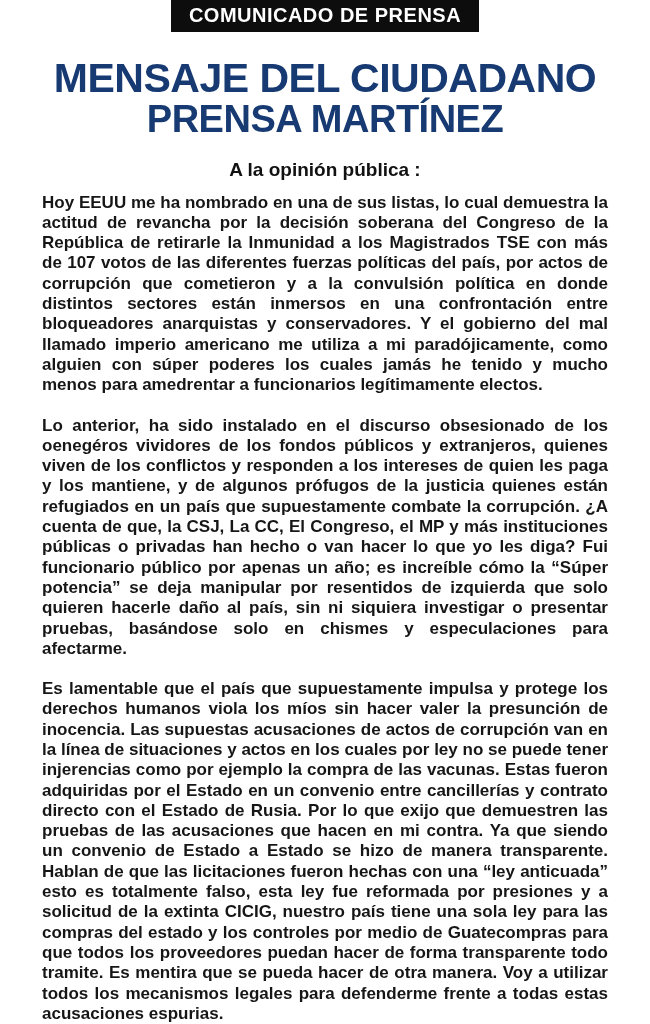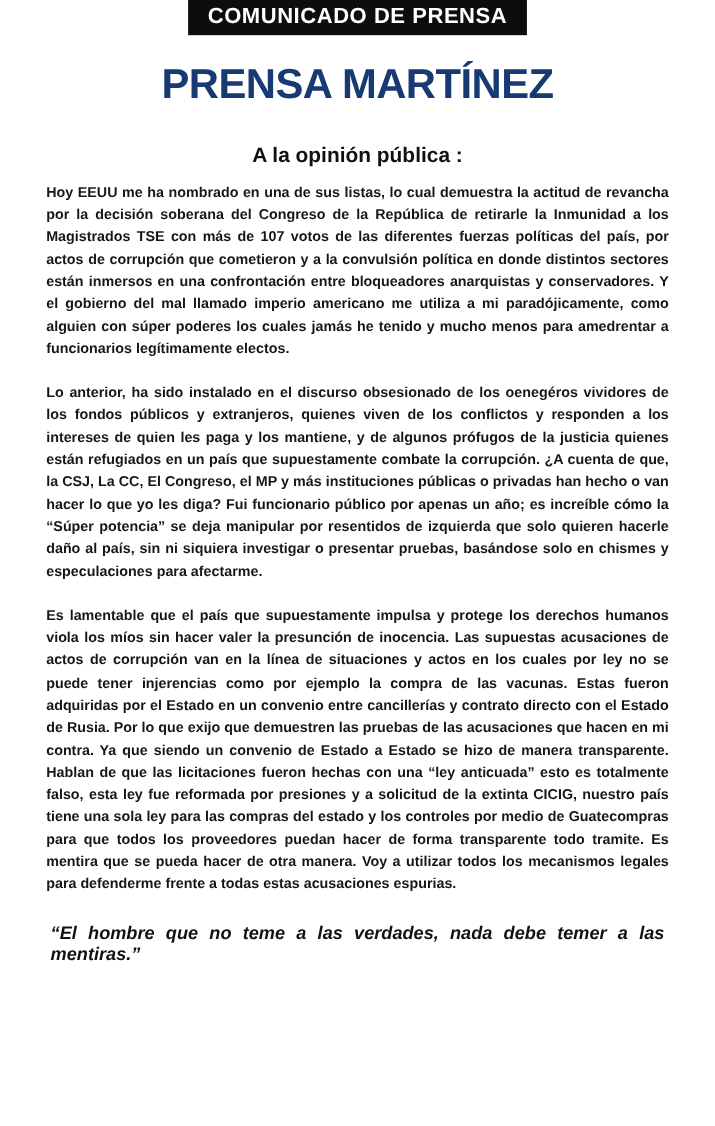--- a/index.html
+++ b/index.html
@@ -42,34 +42,34 @@
   }
   .title .line1 {
     display: block;
     font-size: 41px;
   }
   .title .line2 {
     display: block;
     font-size: 38px;
   }
   .salutation {
-    margin: 34px 0 0 0;
+    margin: 20px 0 0 0;
     text-align: center;
     font-size: 19px;
     font-weight: 700;
     color: #111111;
   }
   .content {
     margin: 12px 42px 0 42px;
   }
   .para {
     margin: 0 0 20px 0;
     text-align: justify;
     text-justify: inter-word;
-    font-size: 13px;
+    font-size: 17px;
     font-weight: 600;
     line-height: 20.3px;
     color: #161616;
   }
   .quote-block {
     margin: 26px 46px 0 46px;
   }
   .quote {
     margin: 0;
     font-size: 16.5px;
@@ -82,20 +82,21 @@
 </head>
 <body>
 
 <div class="page">
 
   <div class="banner">
     <span>COMUNICADO DE PRENSA</span>
   </div>
 
   <h1 class="title">
+    <span class="line1">MENSAJE DEL CIUDADANO</span>
     <span class="line2">PRENSA MARTÍNEZ</span>
   </h1>
 
   <h2 class="salutation">A la opinión pública :</h2>
 
   <div class="content">
     <p class="para">Hoy EEUU me ha nombrado en una de sus listas, lo cual demuestra la actitud de revancha por la decisión soberana del Congreso de la República de retirarle la Inmunidad a los Magistrados TSE con más de 107 votos de las diferentes fuerzas políticas del país, por actos de corrupción que cometieron y a la convulsión política en donde distintos sectores están inmersos en una confrontación entre bloqueadores anarquistas y conservadores. Y el gobierno del mal llamado imperio americano me utiliza a mi paradójicamente, como alguien con súper poderes los cuales jamás he tenido y mucho menos para amedrentar a funcionarios legítimamente electos.</p>
     <p class="para">Lo anterior,  ha sido instalado en el discurso obsesionado de los oenegéros vividores de los fondos públicos y extranjeros, quienes viven de los conflictos y responden a los intereses de quien les paga y los mantiene, y de algunos prófugos de la justicia quienes están refugiados en un país que supuestamente combate la corrupción. ¿A cuenta de que, la CSJ, La CC, El Congreso, el MP y más instituciones públicas o privadas han hecho o van hacer lo que yo les diga? Fui funcionario público por apenas un año; es increíble cómo la “Súper potencia” se deja manipular por resentidos de izquierda que solo quieren hacerle daño al país, sin ni siquiera investigar o presentar pruebas, basándose solo en chismes y especulaciones para afectarme.</p>
     <p class="para">Es lamentable que el país que supuestamente impulsa y protege los derechos humanos viola los míos sin hacer valer la presunción de inocencia. Las supuestas acusaciones de actos de corrupción van en la línea de situaciones y actos en los cuales por ley no se puede tener injerencias como por ejemplo la compra de las vacunas. Estas fueron adquiridas por el Estado en un convenio entre cancillerías y contrato directo con el Estado de Rusia. Por lo que exijo que demuestren las pruebas de las acusaciones que hacen en mi contra. Ya que siendo un convenio de Estado a Estado se hizo de manera transparente.  Hablan de que las licitaciones fueron hechas con una “ley anticuada” esto es totalmente falso, esta ley fue reformada por presiones y a solicitud de la extinta CICIG, nuestro país tiene una sola ley para las compras del estado y los controles por medio de Guatecompras para que todos los proveedores puedan hacer de forma transparente todo tramite. Es mentira que se pueda hacer de otra manera. Voy a utilizar todos los mecanismos legales para defenderme frente a todas estas acusaciones espurias.</p>
   </div>

